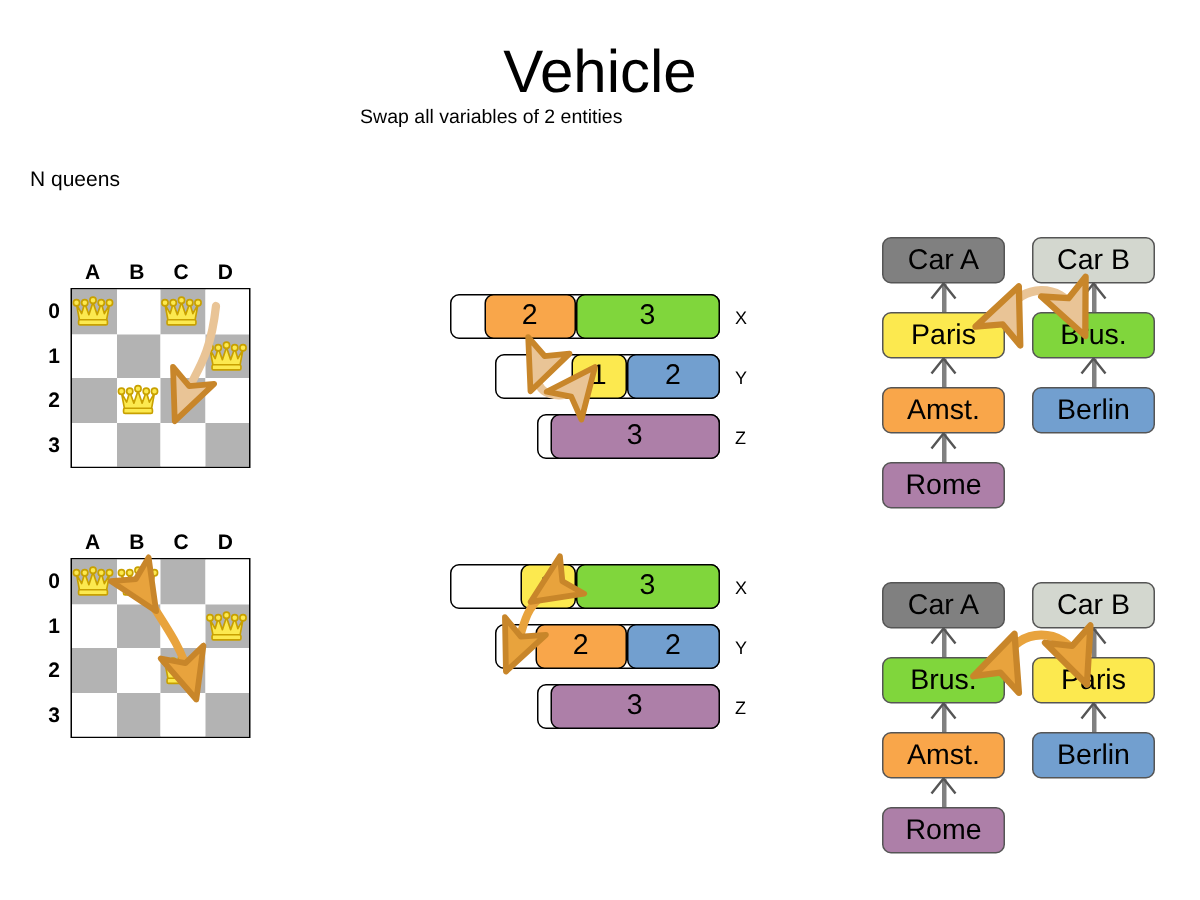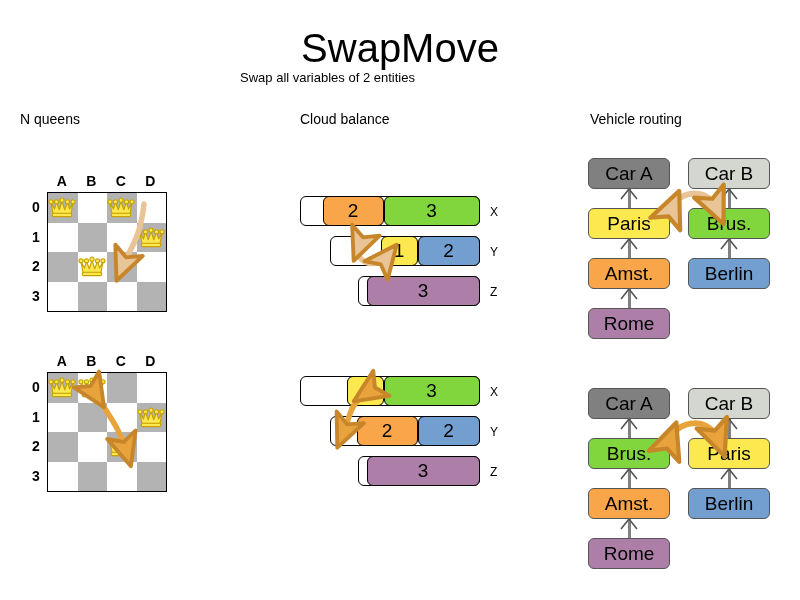--- a/index.html
+++ b/index.html
@@ -31,26 +31,24 @@
          display:flex;align-items:center;justify-content:center;font-size:19px;color:#000;}
   .vlink{position:absolute;background:#808080;width:3px;}
 
   svg.overlay{position:absolute;left:0;top:0;width:800px;height:600px;pointer-events:none;}
 </style>
 </head>
 <body>
 
 <div class="stage">
 
-  <div class="abs" id="main-title">SwapMove</div>
+  <div class="abs" id="main-title">Vehicle</div>
   <div class="abs" id="sub-title">Swap all variables of 2 entities</div>
 
   <div class="abs section-title" style="left:20px;top:110px;width:160px;">N queens</div>
-  <div class="abs section-title" style="left:300px;top:110px;width:200px;">Cloud balance</div>
-  <div class="abs section-title" style="left:590px;top:110px;width:180px;">Vehicle routing</div>
 
   <div id="nqueens-before">
       <div class="colhdr" style="left:47px;top:174px;width:29.5px;">A</div>
       <div class="colhdr" style="left:76.5px;top:174px;width:29.5px;">B</div>
       <div class="colhdr" style="left:106px;top:174px;width:29.5px;">C</div>
       <div class="colhdr" style="left:135.5px;top:174px;width:29.5px;">D</div>
       <div class="rowhdr" style="left:29px;top:200px;width:14px;">0</div>
       <div class="rowhdr" style="left:29px;top:229.5px;width:14px;">1</div>
       <div class="rowhdr" style="left:29px;top:259px;width:14px;">2</div>
       <div class="rowhdr" style="left:29px;top:288.5px;width:14px;">3</div>

